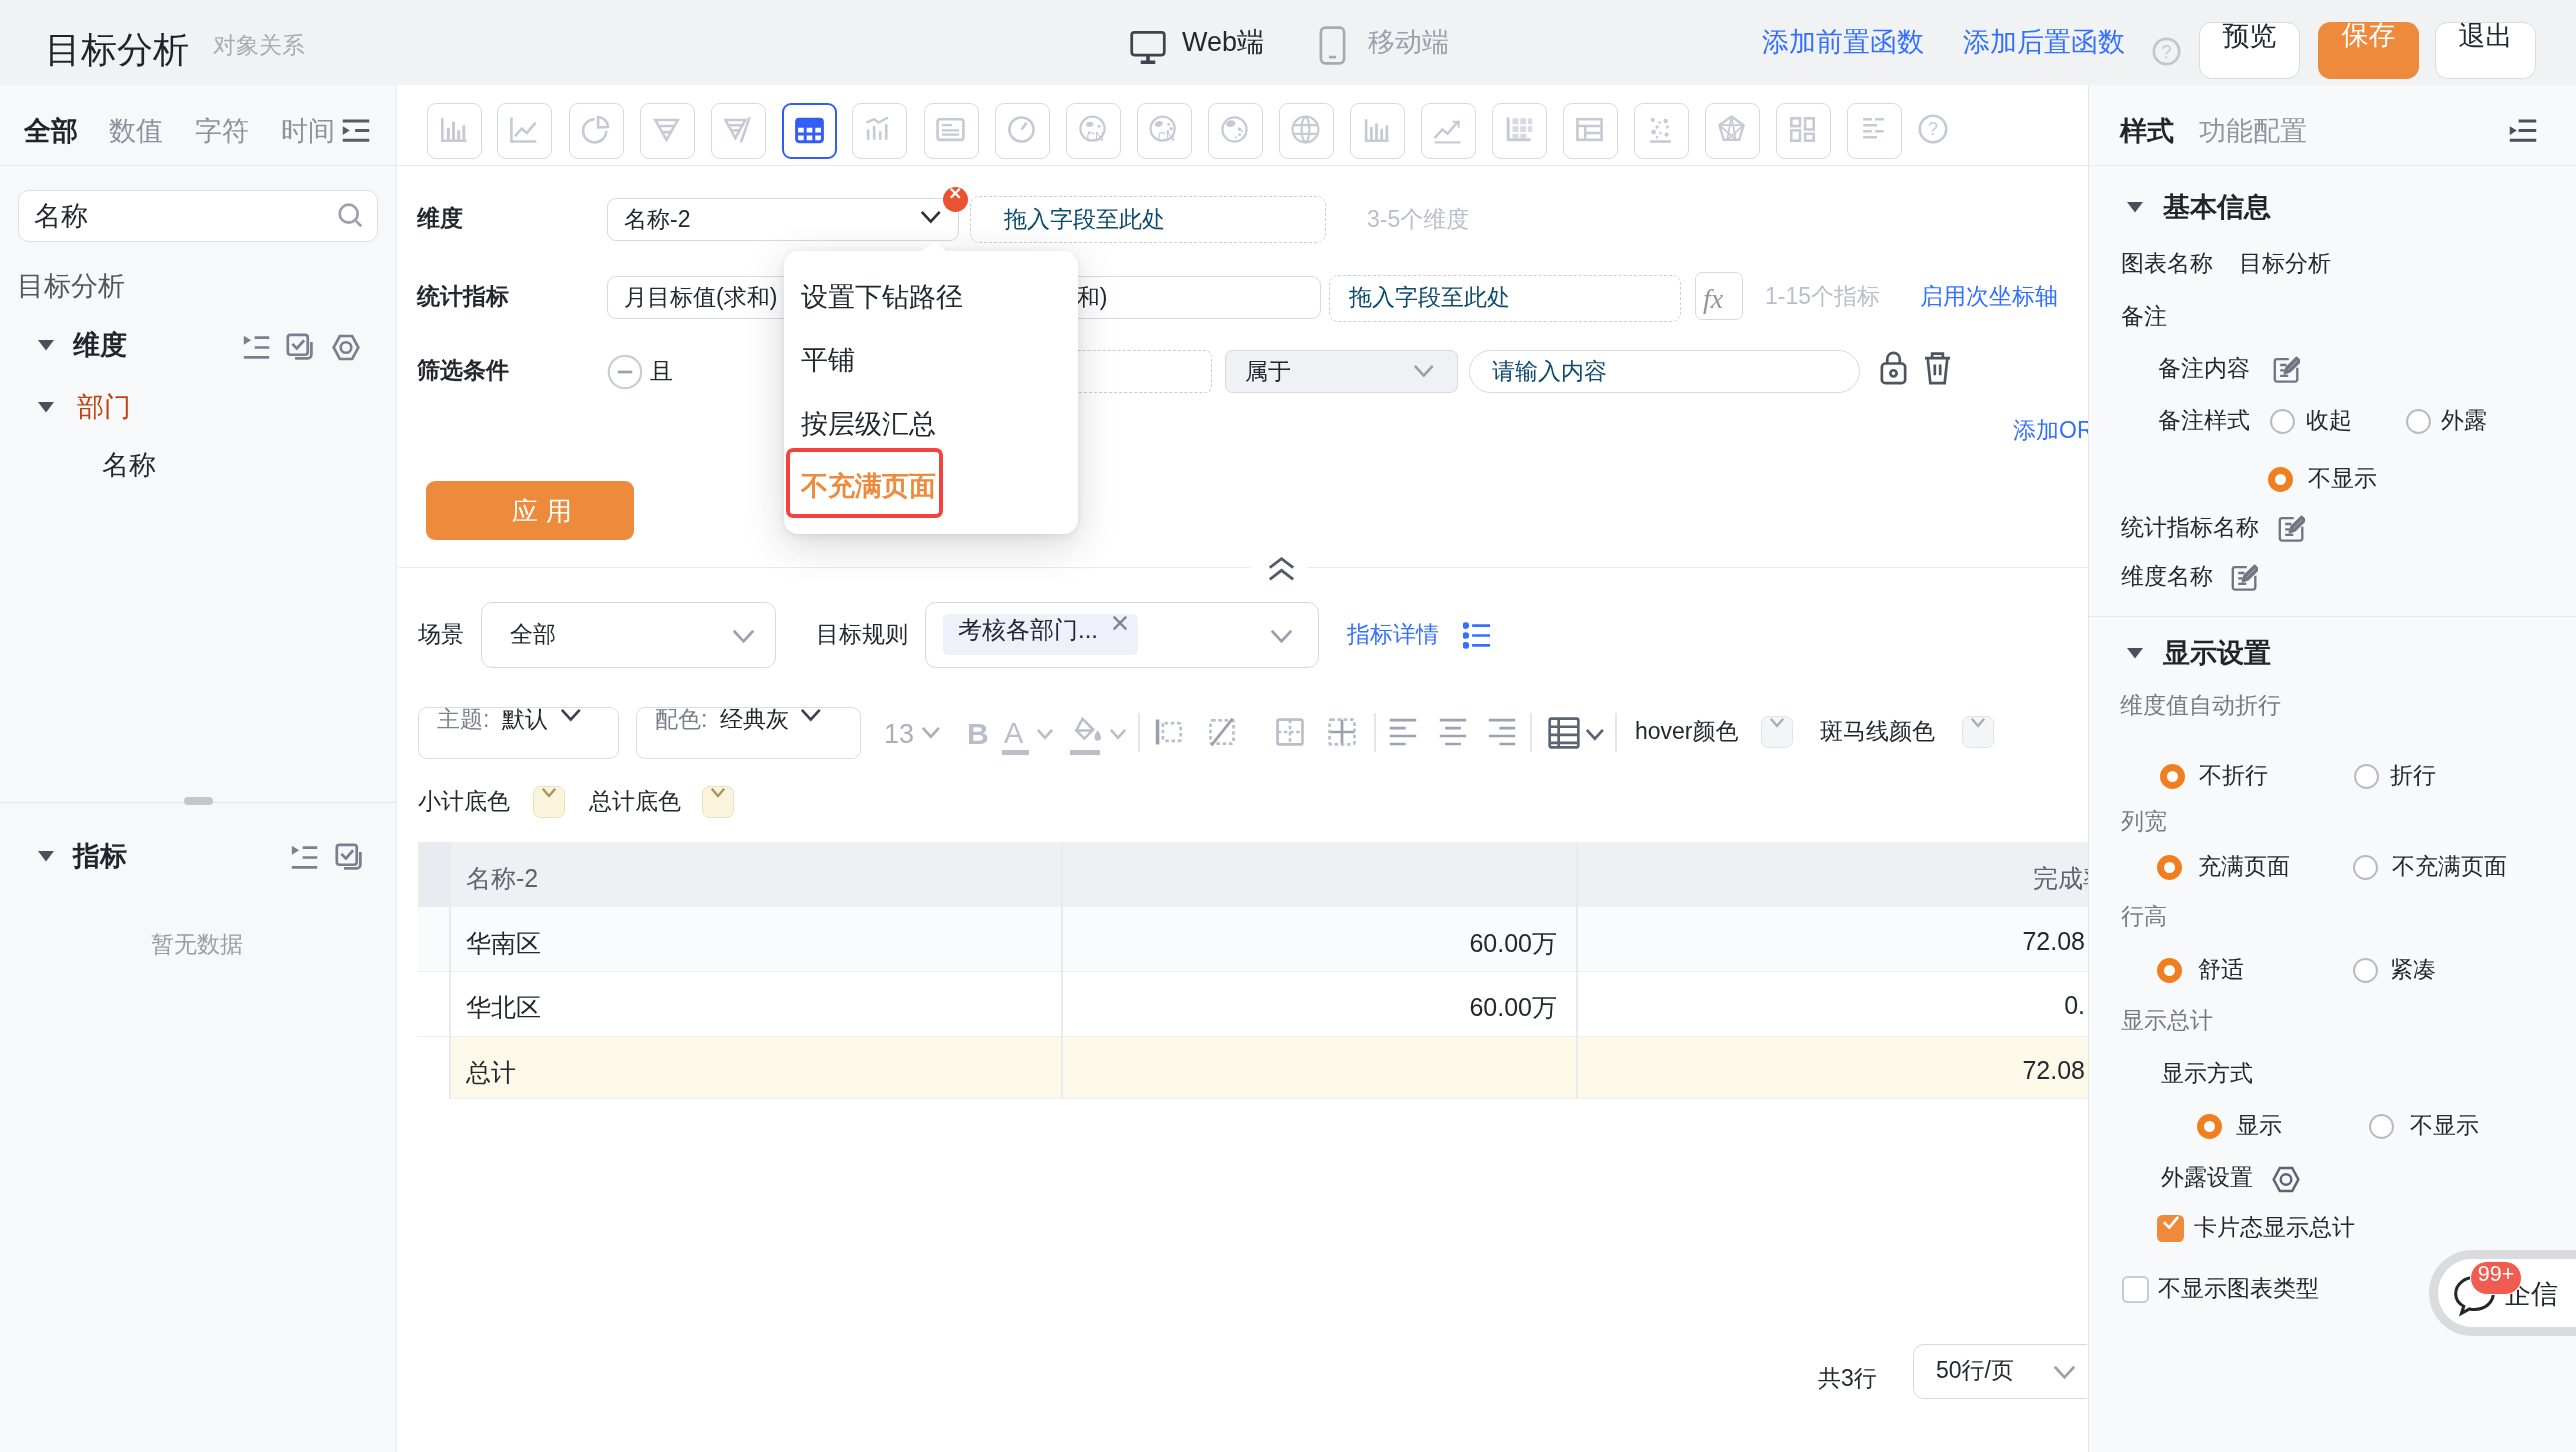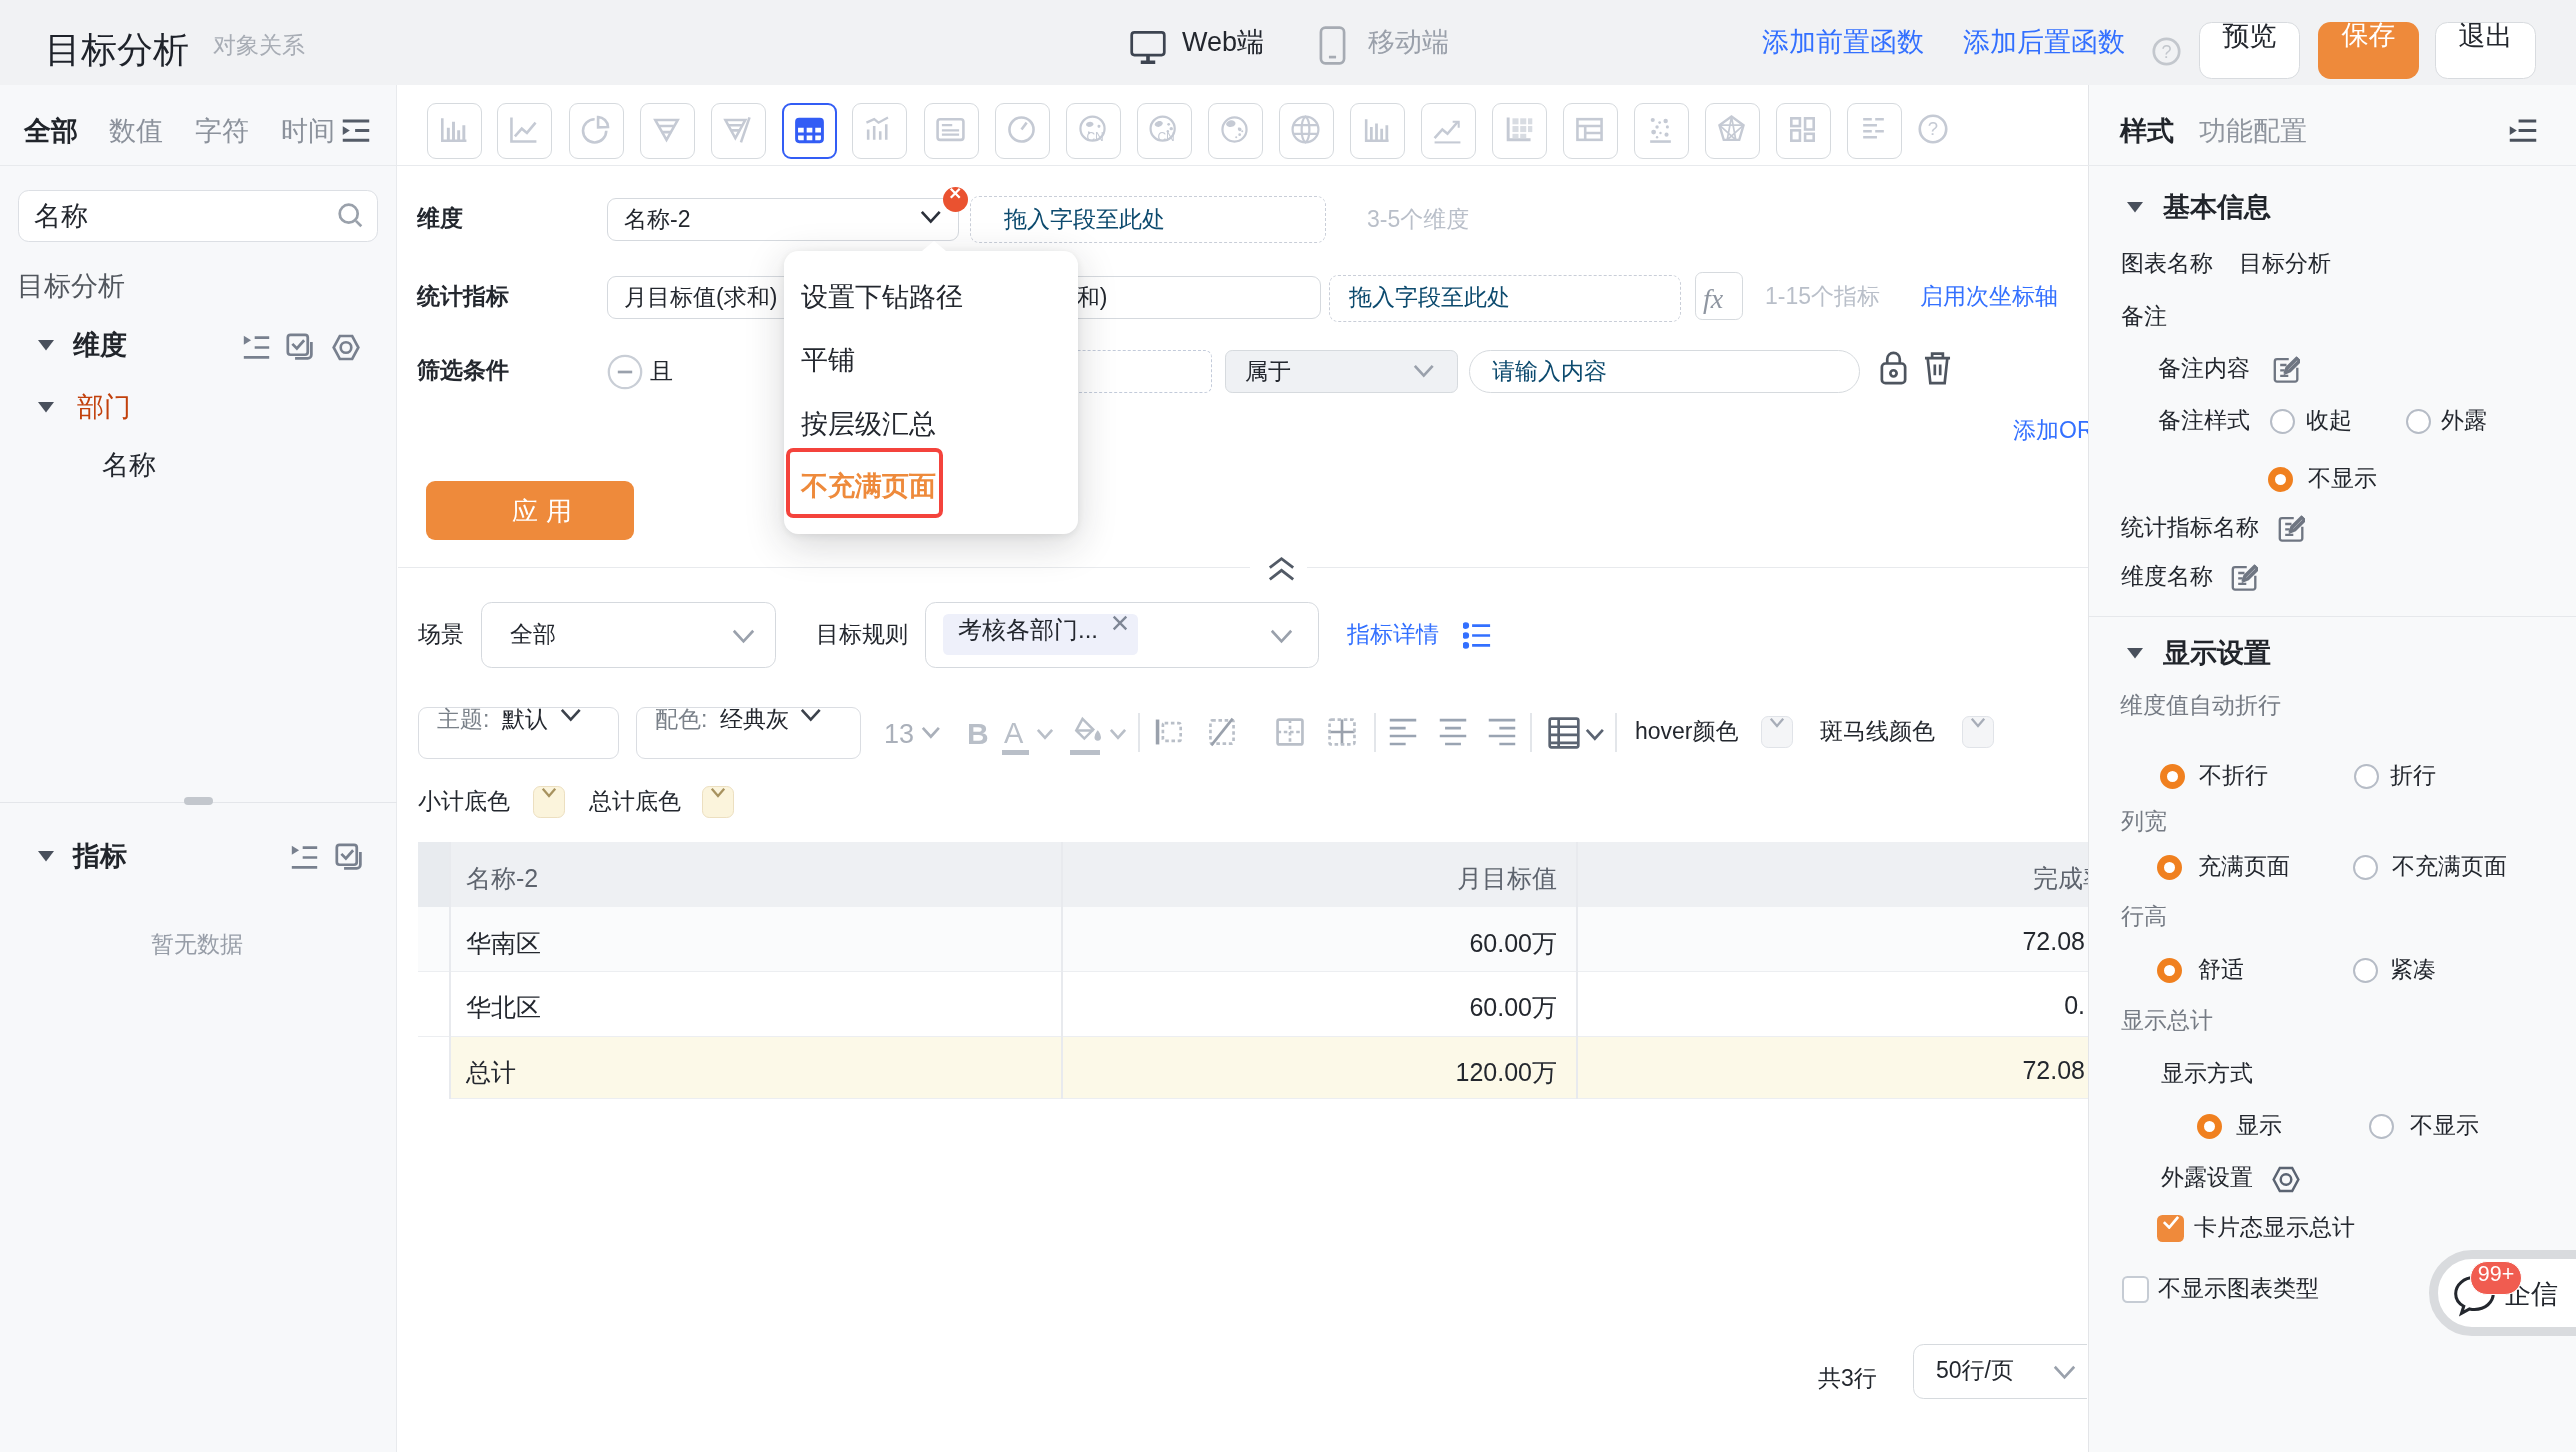--- a/index.html
+++ b/index.html
@@ -456,37 +456,35 @@
     <svg width="16" height="10.7" viewBox="0 0 18 12" fill="none" stroke="#a7925f" stroke-width="2.6">
       <path d="M2 2 l7 8 7 -8"></path>
     </svg>
   </div>
 
 <div class="abs" style="left:418px;top:842px;width:1670px;height:258px;overflow:hidden">
 
   <div class="abs" style="left:0;top:0;width:1670px;height:65px;background:#eef0f3"></div>
   <div class="abs" style="left:0;top:0;width:31px;height:65px;background:#e8ebef"></div>
   <div class="abs" style="left:48px;top:19.7px;font-size:25px;color:#5d636d">名称-2</div>
-  <div class="abs" style="left:0;top:19.7px;width:1139px;text-align:right;font-size:25px;color:#5d636d">月目标值</div>
   <div class="abs" style="left:1615px;top:19.7px;font-size:25px;color:#5d636d;white-space:nowrap">完成率(实际完成)</div>
 
   <div class="abs" style="left:0;top:65px;width:1670px;height:65px;background:#fafbfc;border-bottom:1.8px solid #eceef1"></div>
   <div class="abs" style="left:48px;top:85px;font-size:25px">华南区</div>
   <div class="abs" style="left:0;top:85px;width:1139px;text-align:right;font-size:25px">60.00万</div>
   <div class="abs" style="left:0;top:85px;width:1667px;text-align:right;font-size:25px">72.08</div>
 
   <div class="abs" style="left:0;top:131px;width:1670px;height:64px;background:#fff;border-bottom:1.8px solid #eceef1"></div>
   <div class="abs" style="left:48px;top:149px;font-size:25px">华北区</div>
   <div class="abs" style="left:0;top:149px;width:1139px;text-align:right;font-size:25px">60.00万</div>
   <div class="abs" style="left:0;top:149px;width:1667px;text-align:right;font-size:25px">0.</div>
 
   <div class="abs" style="left:0;top:195px;width:1670px;height:62px;background:#fcf9e8;border-bottom:1.8px solid #eceef1"></div>
   <div class="abs" style="left:0;top:195px;width:31px;height:62px;background:#fff"></div>
   <div class="abs" style="left:48px;top:214px;font-size:25px">总计</div>
-  <div class="abs" style="left:0;top:214px;width:1139px;text-align:right;font-size:25px">120.00万</div>
   <div class="abs" style="left:0;top:214px;width:1667px;text-align:right;font-size:25px">72.08</div>
 
   <div class="abs" style="left:31px;top:0;width:1.8px;height:257px;background:#e8eaee"></div>
   <div class="abs" style="left:643px;top:0;width:1.8px;height:257px;background:#e8eaee"></div>
   <div class="abs" style="left:1158px;top:0;width:1.8px;height:257px;background:#e8eaee"></div>
 </div>
 
 <div class="abs" style="left:784px;top:251px;width:294px;height:283px;background:#fff;border-radius:14.3px;box-shadow:0 10.7px 39px rgba(31,35,41,.18),0 1.8px 7.2px rgba(31,35,41,.08)"></div>
 <svg class="abs" style="left:919px;top:241px" width="30" height="12.5" viewBox="0 0 34 14">
     <path d="M0 14 L17 0 L34 14 Z" fill="#fff"></path>

